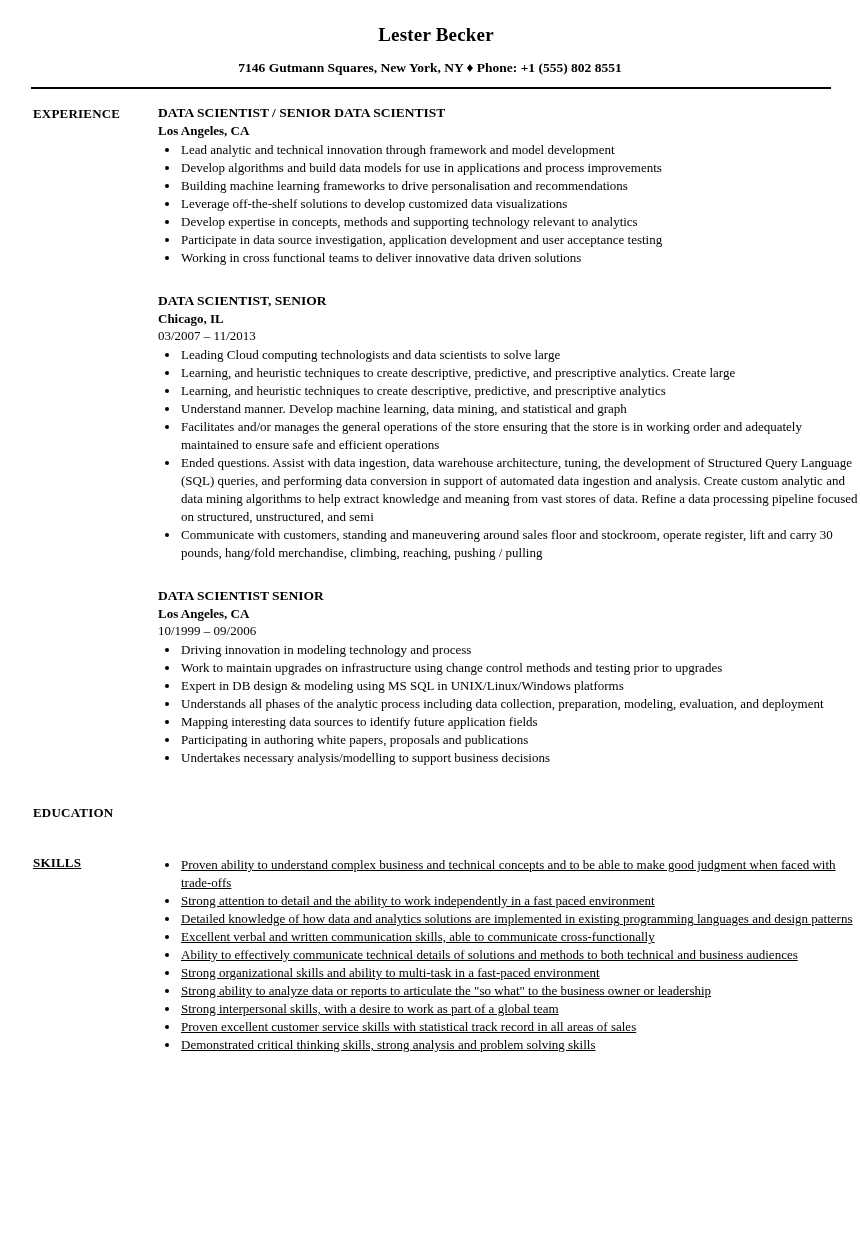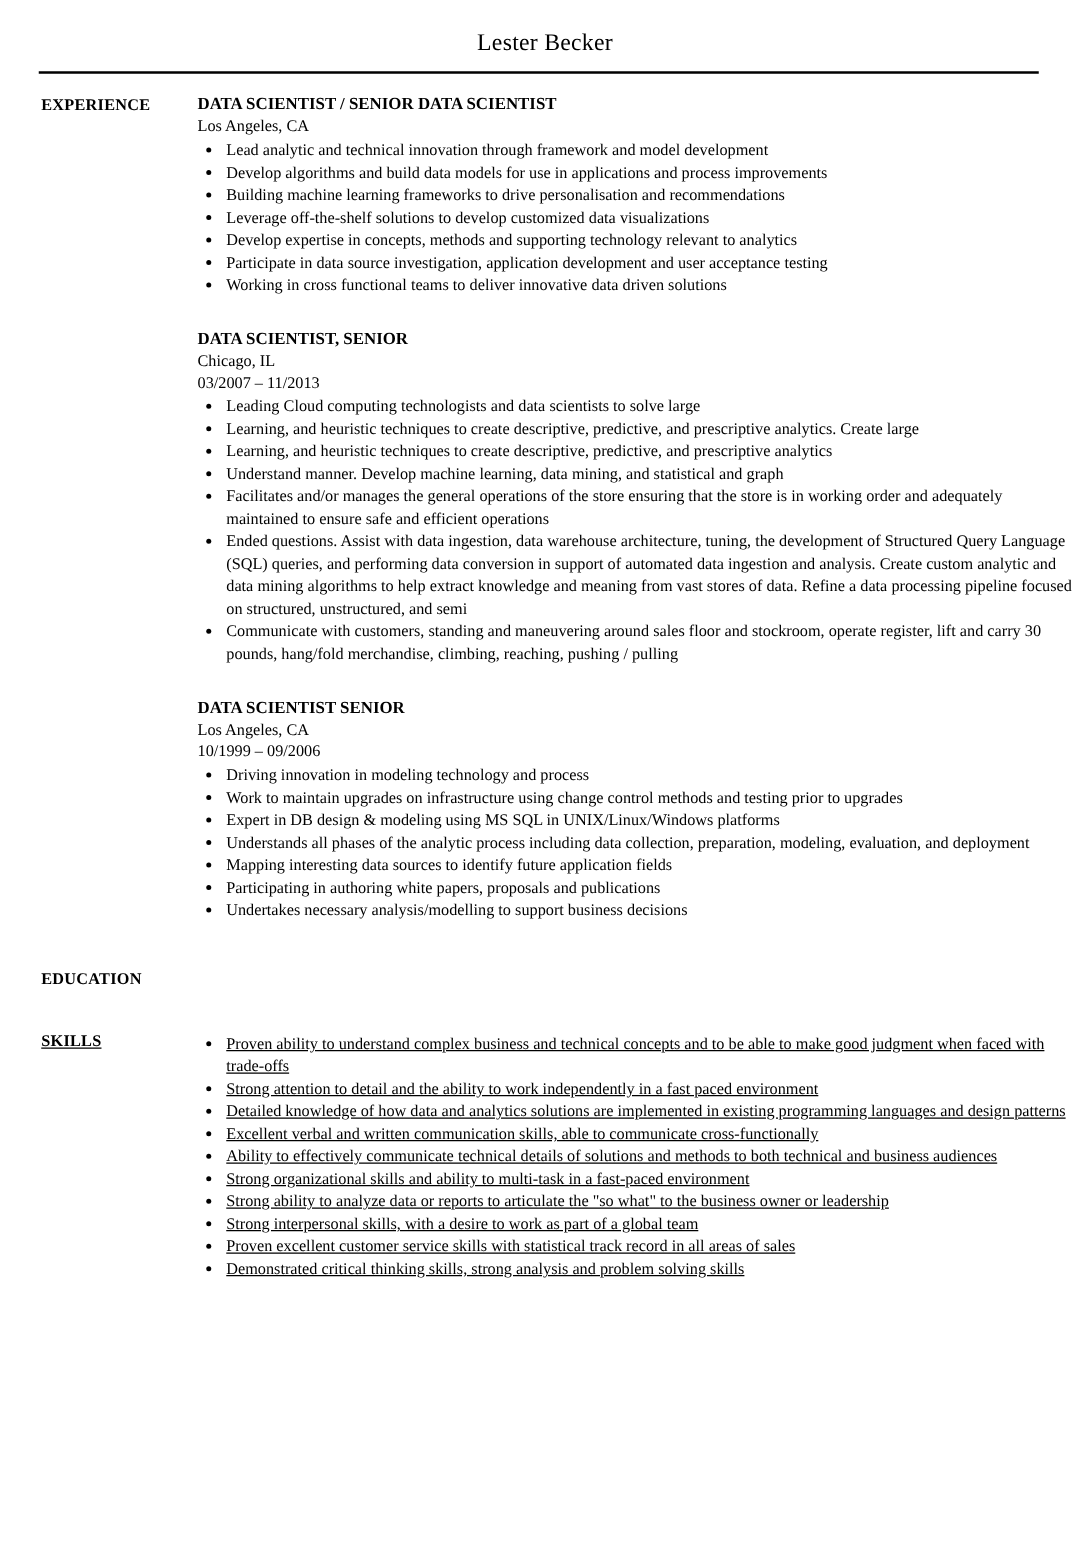--- a/index.html
+++ b/index.html
@@ -6,21 +6,21 @@
   .page {
     position: relative;
     width: 860px;
     height: 1240px;
     background: #ffffff;
     color: #000000;
     font-family: "Liberation Serif", serif;
     overflow: hidden;
   }
   .doc-header { text-align: center; padding-top: 24px; }
-  .doc-name { font-size: 19px; font-weight: normal; letter-spacing: 0.2px; padding-left: 12px; }
+  .doc-name { font-size: 19px; font-weight: bold; letter-spacing: 0.2px; padding-left: 12px; }
   .doc-contact { font-size: 13.5px; font-weight: bold; margin-top: 14px; }
   .doc-rule {
     border: none;
     border-top: 2.5px solid #000;
     margin: 11px 29px 0 31px;
   }
   .section-row { display: flex; align-items: flex-start; }
   .section-row.experience { margin-top: 16px; }
   .section-row.education  { margin-top: 37px; }
   .section-row.skills     { margin-top: 33px; text-decoration: underline; }
@@ -29,21 +29,21 @@
     margin-left: 33px;
     flex: 0 0 auto;
     font-weight: bold;
     font-size: 13px;
     letter-spacing: 0.2px;
     padding-top: 1px;
   }
   .section-content { flex: 1 1 auto; }
   .job + .job { margin-top: 26px; }
   .job-title    { font-weight: bold; font-size: 13.5px; }
-  .job-location { font-weight: normal; font-size: 13px; margin-top: 2px; }
+  .job-location { font-weight: bold; font-size: 13px; margin-top: 2px; }
   .job-dates    { font-size: 13px; margin-top: 1px; }
   ul.bullets {
     margin: 2px 0 0 0;
     padding-left: 22px;
     list-style: disc outside;
   }
   ul.bullets li {
     font-size: 13px;
     line-height: 18px;
     padding-left: 1px;
@@ -51,20 +51,21 @@
   .edu-school { font-weight: bold; font-size: 13.5px; }
   .edu-degree { font-weight: bold; font-size: 13px; margin-top: 4px; }
 </style>
 </head>
 <body>
 
 <div class="page">
 
   <div class="doc-header">
     <div class="doc-name">Lester Becker</div>
+    <div class="doc-contact">7146 Gutmann Squares, New York, NY ♦ Phone: +1 (555) 802 8551</div>
   </div>
   <hr class="doc-rule">
 
   <div class="section-row experience">
     <div class="section-label">EXPERIENCE</div>
     <div class="section-content" id="jobs-container">
         <div class="job">
     <div class="job-title">DATA SCIENTIST / SENIOR DATA SCIENTIST</div>
     <div class="job-location">Los Angeles, CA</div>
     <ul class="bullets">

